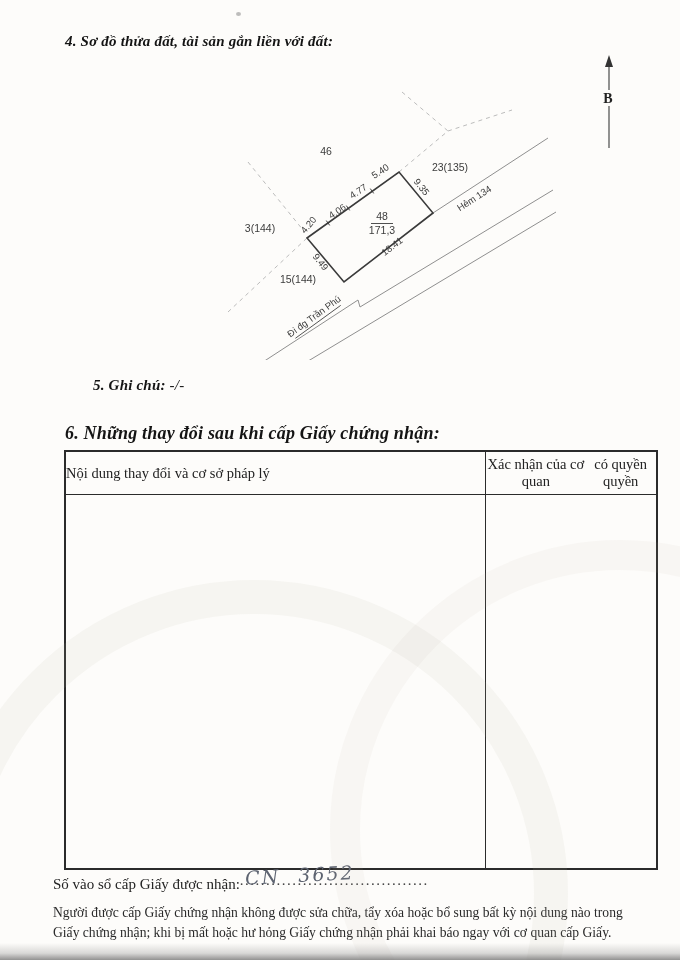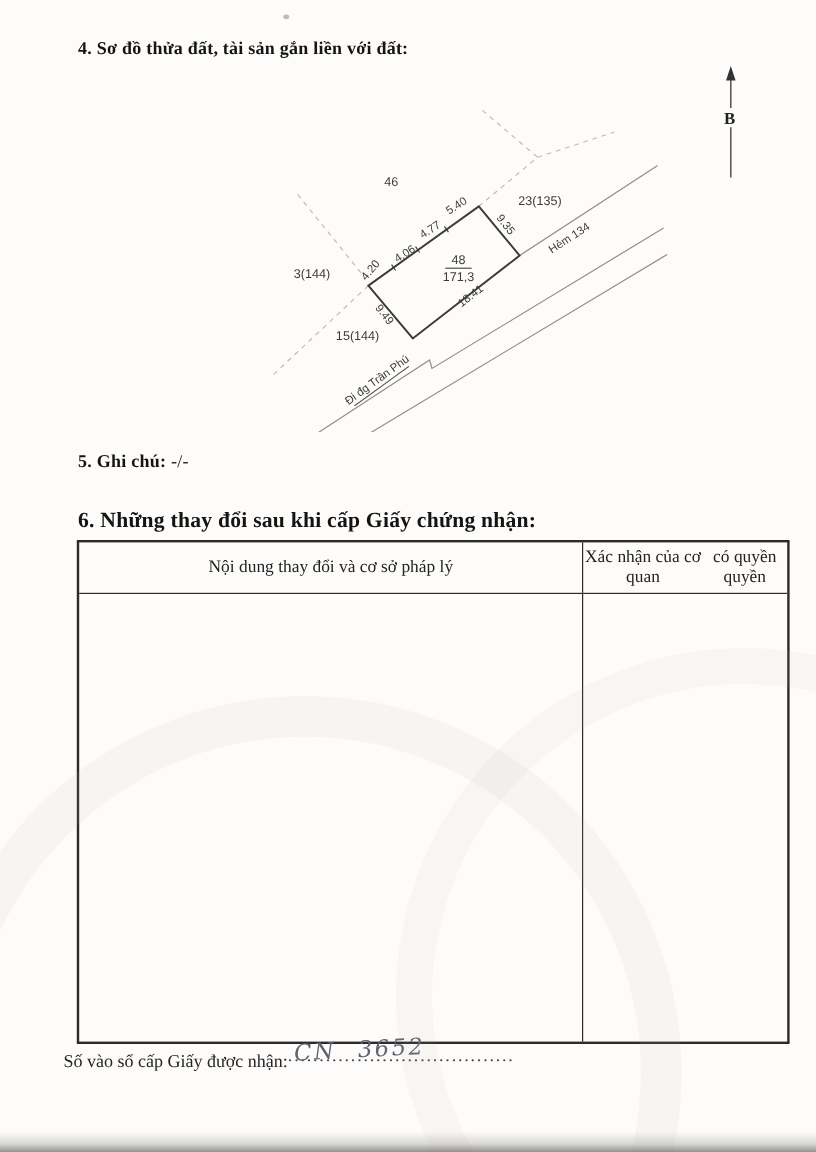--- a/index.html
+++ b/index.html
@@ -1,38 +1,38 @@
 <!DOCTYPE html>
 <html><head>
 <meta charset="utf-8">
 <style>
   html,body{margin:0;padding:0;}
   body{width:680px;height:960px;background:#ffffff;font-family:"Liberation Serif",serif;}
   #page{position:relative;width:680px;height:960px;background:#fdfcfa;overflow:hidden;color:#1c1c1c;}
 
-  .heading{position:absolute;left:65px;font-weight:bold;font-size:15px;letter-spacing:.2px;color:#141414;}
+  .heading{position:absolute;left:65px;font-weight:bold;font-size:15px;letter-spacing:.2px;color:#141414;font-style:italic;}
   #sec4{top:33px;}
   #sec5{top:377px;font-weight:normal;}
-  #sec5 b{font-weight:bold;}
+  #sec5 b{font-weight:bold;margin-left:28px;}
   #sec6{top:423px;font-size:18px;}
 
   #diagram{position:absolute;left:180px;top:50px;width:460px;height:310px;}
   #diagram text{font-family:"Liberation Sans",sans-serif;fill:#3c3c3c;}
   .dim{font-size:9.5px;}
   .parcel{font-size:10.5px;fill:#333;}
   .plotline{stroke:#3a3a3a;stroke-width:1.6;fill:none;}
   .roadline{stroke:#8f8f8f;stroke-width:1;fill:none;}
   .dashline{stroke:#bcbcbc;stroke-width:1;fill:none;stroke-dasharray:4 4;}
   .tick{stroke:#3a3a3a;stroke-width:1;}
 
   #changes-table{position:absolute;left:64px;top:450px;width:594px;height:420px;
     border:2px solid #2b2b2b;box-sizing:border-box;display:flex;flex-direction:column;background:transparent;}
   .trow{display:flex;flex:1;}
   .trow.head{flex:0 0 42px;border-bottom:1.5px solid #2b2b2b;}
-  .c1{width:71.2%;display:flex;align-items:center;justify-content:center;}
+  .c1{width:71.2%;display:flex;align-items:center;}
   .c2{width:28.8%;border-left:1.5px solid #2b2b2b;display:flex;flex-direction:row;
       align-items:center;justify-content:center;line-height:1.15;}
   .thtext{font-size:14.5px;color:#222;text-align:center;}
 
   #register-line{position:absolute;left:53px;top:872px;font-size:15px;color:#242424;white-space:nowrap;}
   .dots{display:inline-block;width:188px;overflow:hidden;white-space:nowrap;letter-spacing:1.5px;vertical-align:baseline;color:#444;}
   #handwriting{position:absolute;left:245px;top:864px;font-family:"DejaVu Serif",serif;
     font-style:italic;font-size:19px;color:#5d6370;transform:rotate(-3deg);
     letter-spacing:2px;word-spacing:10px;}
 
@@ -120,18 +120,22 @@
       <div class="c1"></div>
       <div class="c2"></div>
     </div>
   </div>
 
   <div id="register-line">
     <span>Số vào sổ cấp Giấy được nhận:</span><span class="dots">............................................................</span>
   </div>
   <div id="handwriting">CN 3652</div>
 
+  <div id="note">
+    <div>Người được cấp Giấy chứng nhận không được sửa chữa, tẩy xóa hoặc bổ sung bất kỳ nội dung nào trong</div>
+    <div>Giấy chứng nhận; khi bị mất hoặc hư hỏng Giấy chứng nhận phải khai báo ngay với cơ quan cấp Giấy.</div>
+  </div>
 
   <div id="arc1" class="artifact-circle"></div>
   <div id="arc2" class="artifact-circle"></div>
   <div id="speck"></div>
   <div id="scan-bottom"></div>
 </div>
 
 </body></html>

